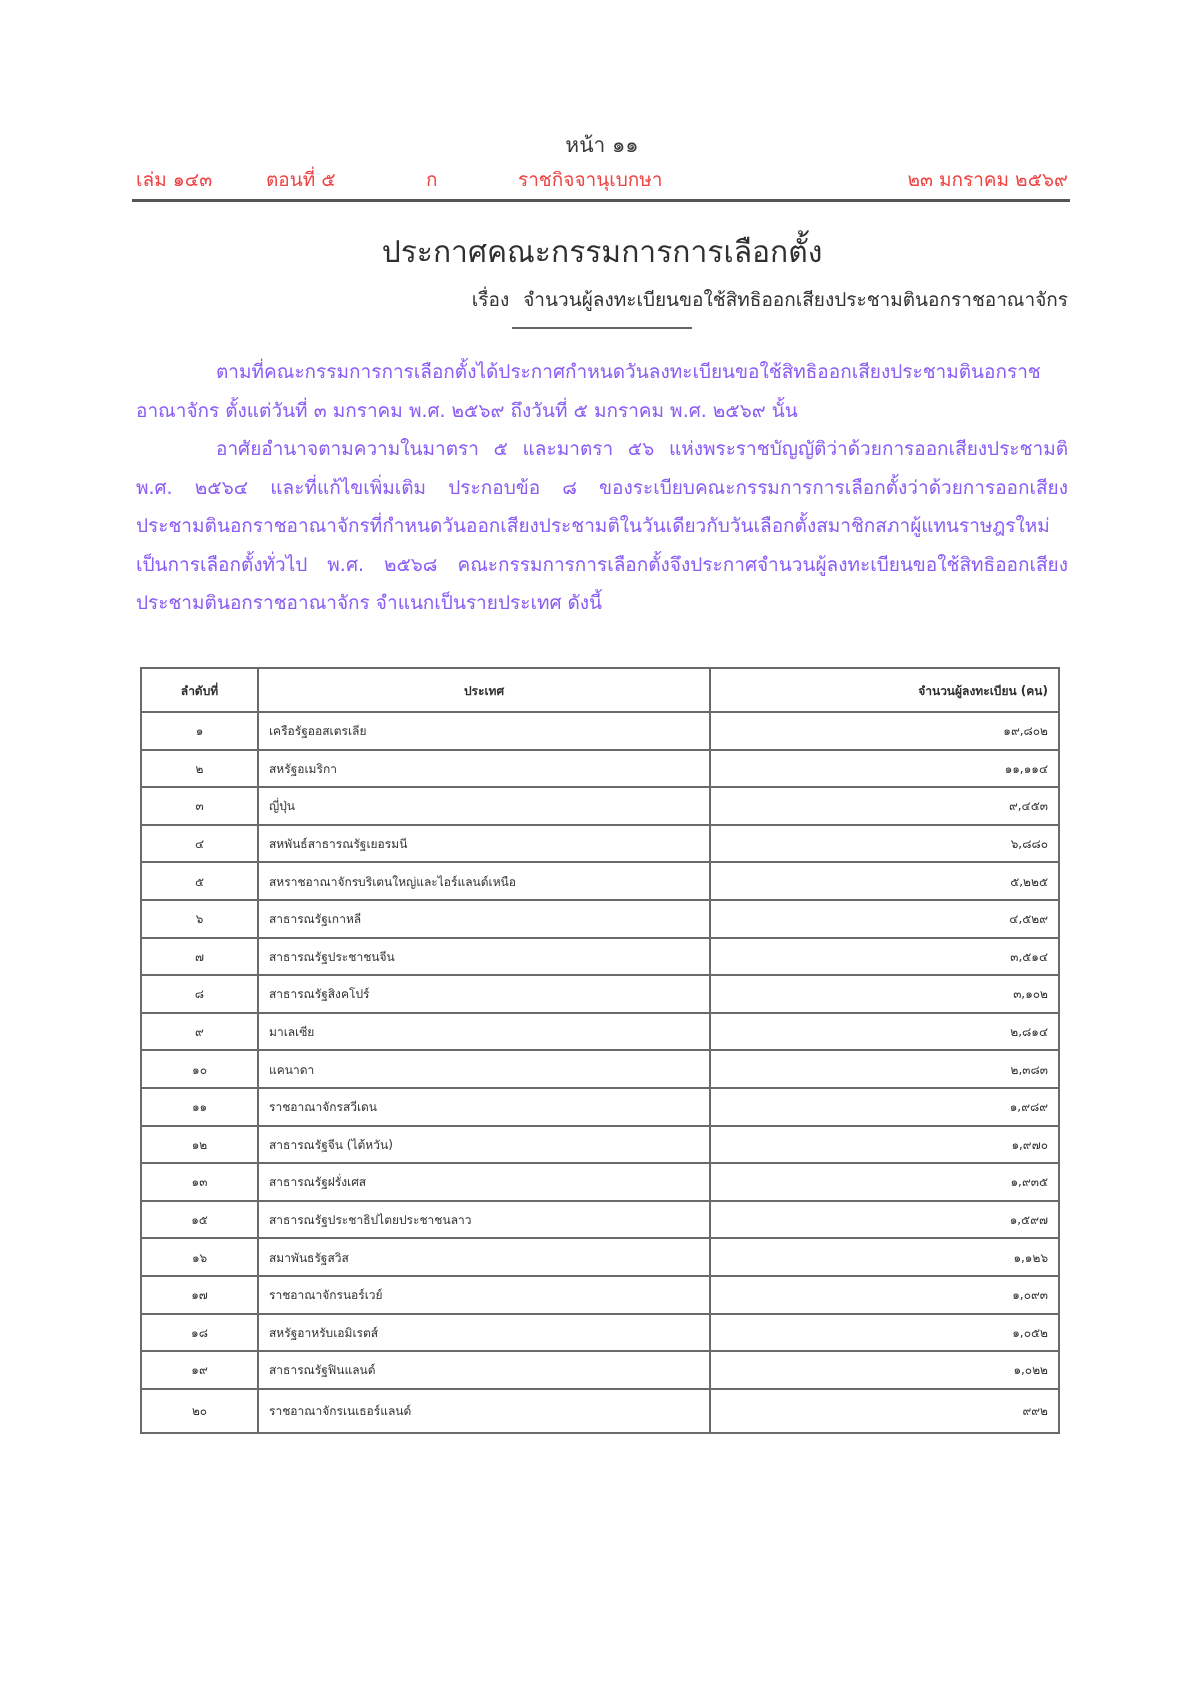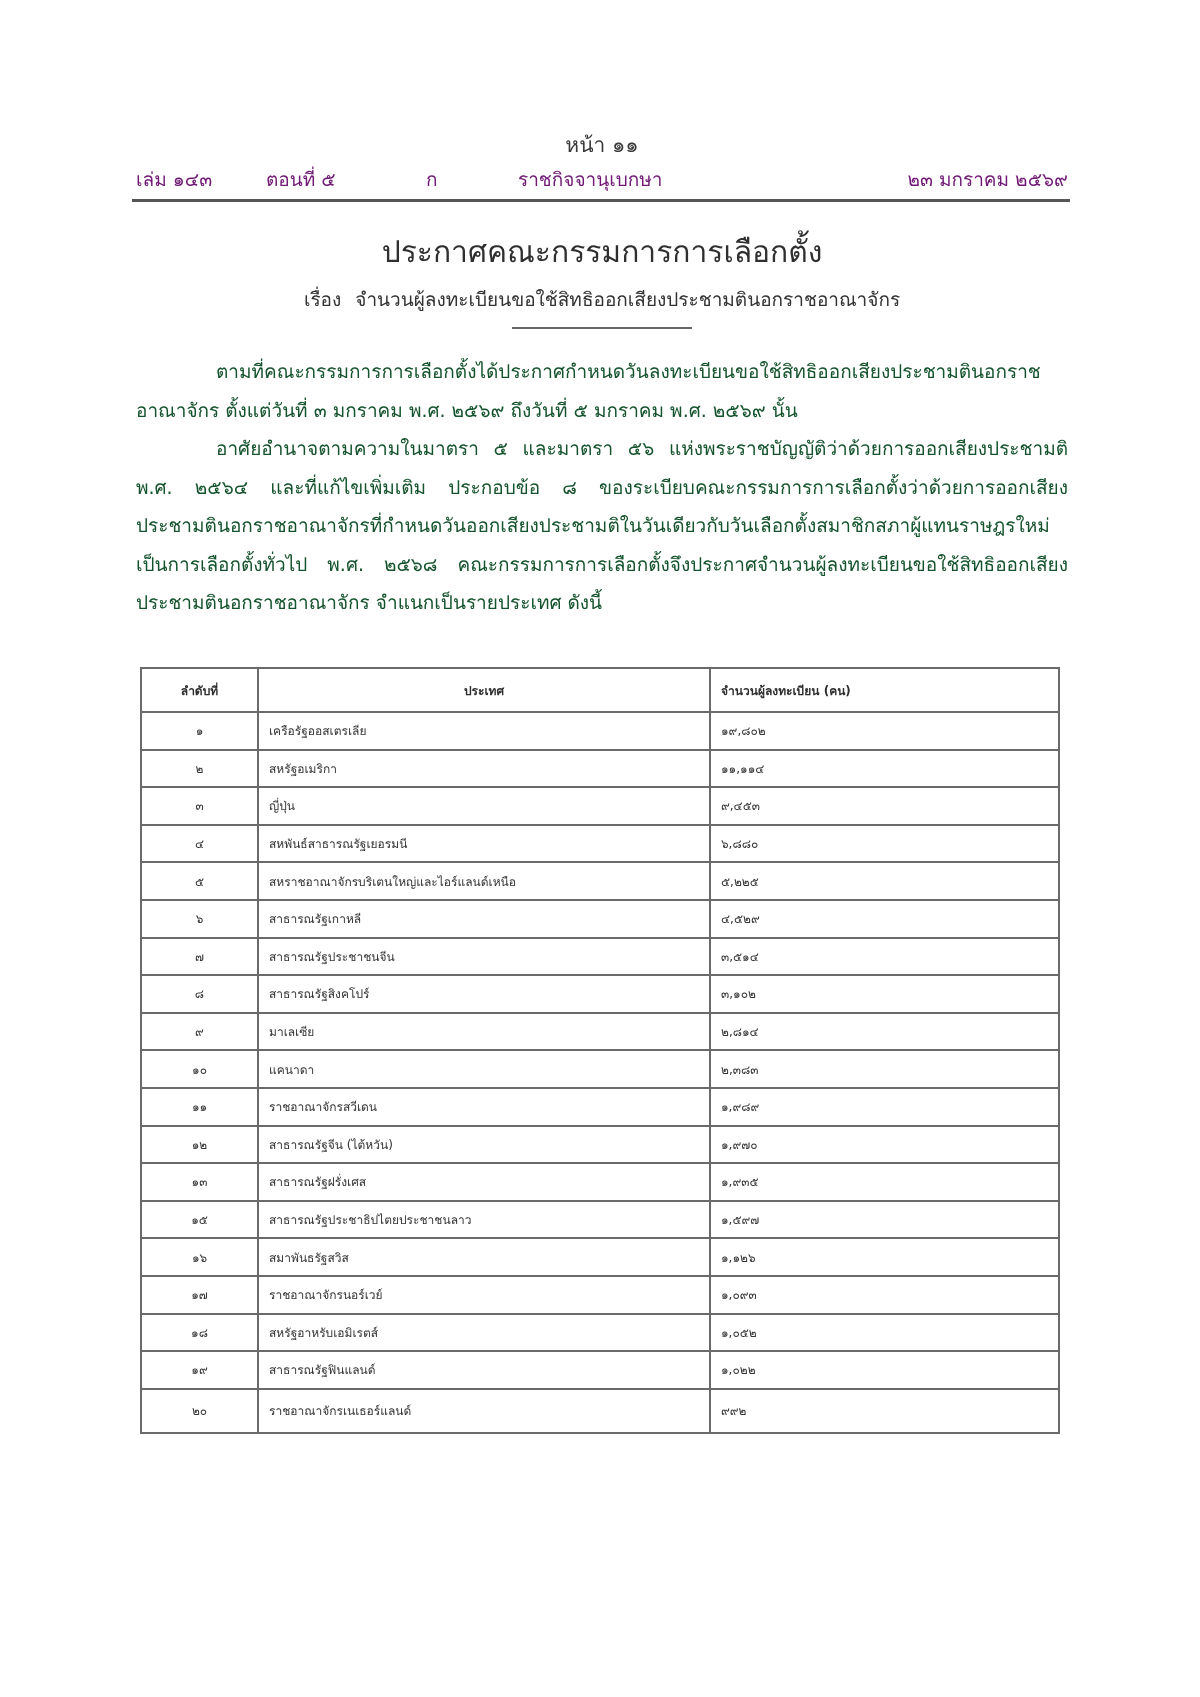--- a/index.html
+++ b/index.html
@@ -31,21 +31,21 @@
       font-size: 21px;
       color: #3a3a3a;
     }
     .running-head {
       position: absolute;
       top: 164px;
       left: 0;
       width: 932px;
       height: 32px;
       font-size: 19px;
-      color: #701a75;
+      color: #ef4444;
     }
     .running-head span { position: absolute; top: 0; white-space: nowrap; }
     .rh-vol { left: 0; }
     .rh-issue { left: 130px; }
     .rh-section { left: 290px; }
     .rh-gazette { left: 382px; width: 300px; }
     .rh-date { right: 0; text-align: right; }
     .head-rule {
       position: absolute;
       top: 199px;
@@ -62,42 +62,42 @@
       width: 932px;
       text-align: center;
       font-size: 30px;
       color: #2f2f2f;
     }
     .subject {
       position: absolute;
       top: 284px;
       left: 0;
       width: 932px;
-      text-align: center;
+      text-align: right;
       font-size: 19px;
       color: #333333;
     }
     .subject .subject-label { margin-right: 14px; }
     .title-rule {
       position: absolute;
       top: 327px;
       left: 376px;
       width: 180px;
       height: 2px;
       background: #666666;
     }
     
     .body-text {
       position: absolute;
       top: 352px;
       left: 0;
       width: 932px;
       font-size: 19px;
       line-height: 38.5px;
-      color: #14532d;
+      color: #8b5cf6;
     }
     .body-text p {
       margin: 0;
       text-align: justify;
       text-align-last: left;
     }
     .body-text p .indent { display: inline-block; width: 80px; }
     
     .reg-table {
       position: absolute;
@@ -115,21 +115,21 @@
       vertical-align: middle;
     }
     .reg-table th {
       height: 42px;
       font-weight: bold;
       text-align: center;
       color: #2e2e2e;
     }
     .reg-table .col-no { width: 95px; text-align: center; }
     .reg-table .col-country { width: 430px; text-align: left; }
-    .reg-table .col-count { text-align: left; }
+    .reg-table .col-count { text-align: right; }
     .reg-table tr.last td { height: 42px; margin-top: 8px; }
   </style>
 </head>
 <body>
 
 <div class="page">
 
   <div class="page-no">หน้า ๑๑</div>
 
   <div class="running-head">

